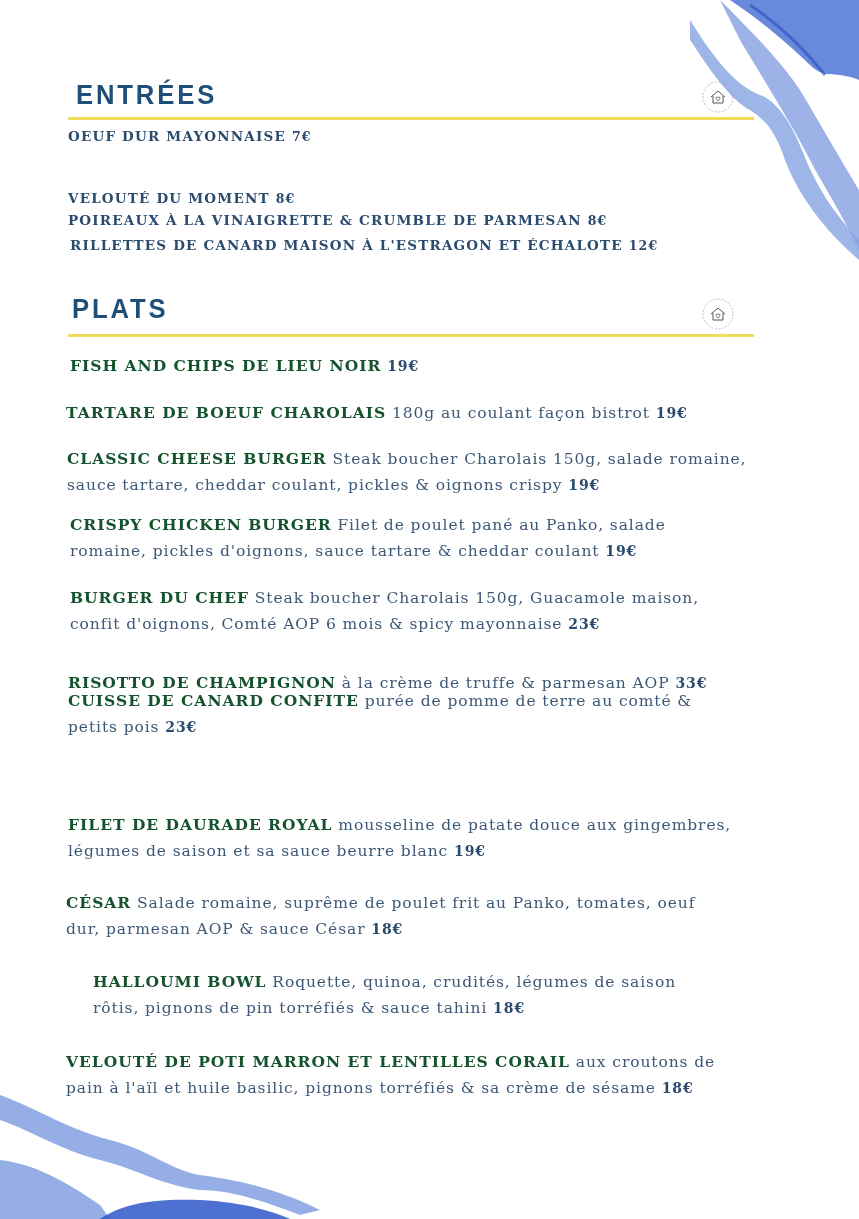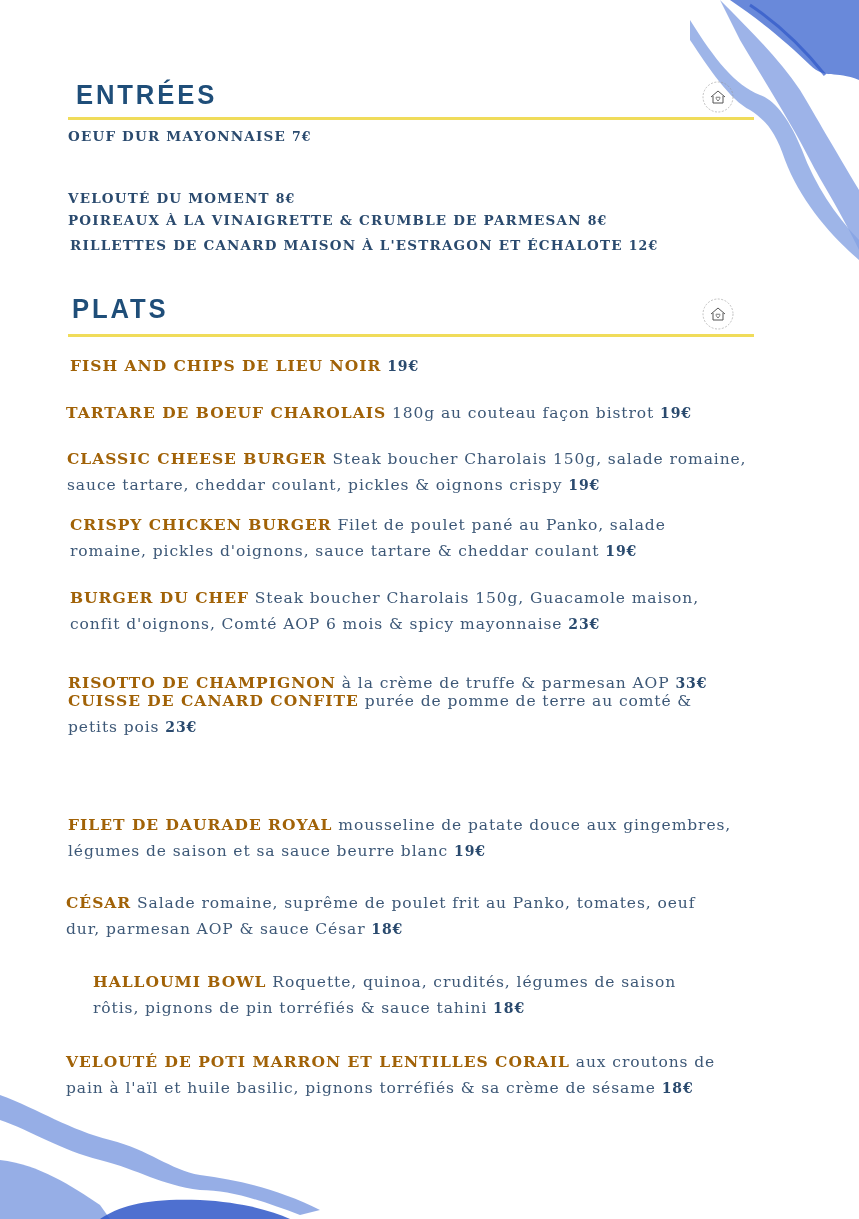--- a/index.html
+++ b/index.html
@@ -17,21 +17,21 @@
     font-weight:bold; font-size:27px; letter-spacing:3px;
     color:#1f4e79;
     transform:scaleX(0.95); transform-origin:left;
   }
   .underline {
     position:absolute; left:0; height:3px; width:686px;
     background:#f0dc5a;
   }
   .badge { position:absolute; width:34px; height:34px; }
   .item { position:absolute; left:68px; width:700px; font-size:15.5px; line-height:26px; letter-spacing:0.9px; color:#3d5877; }
-  .item .name { font-weight:bold; color:#a16207; letter-spacing:1px; }
+  .item .name { font-weight:bold; color:#14532d; letter-spacing:1px; }
   .item .price { font-weight:bold; color:#2a4a6e; font-size:14px; }
   .entree { position:absolute; left:68px; font-size:13.5px; font-weight:bold; letter-spacing:1.2px; color:#2a4a6e; white-space:nowrap; }
   .entree .price { font-size:12.5px; }
 </style>
 </head>
 <body>
 
 <svg class="deco" style="left:690px;top:0;" width="169" height="260" viewBox="0 0 169 260">
   <path d="M30,0 C60,30 90,60 110,90 C125,115 145,150 169,190 L169,250 C150,210 130,180 120,160 C105,130 80,90 50,40 Z" fill="#7c9ae0" opacity="0.75"></path>
   <path d="M0,40 C20,70 40,100 60,110 C75,120 85,130 95,160 C110,200 140,235 169,260 L169,240 C145,215 125,185 112,150 C100,120 85,100 70,95 C45,85 25,60 0,20 Z" fill="#86a2e2" opacity="0.8"></path>
@@ -79,21 +79,21 @@
     <path d="M10,17 L17,11 L24,17 M12,16 L12,23 L22,23 L22,16" fill="none" stroke="#555" stroke-width="1"></path>
     <path d="M17,21 C14,18 15,16 17,17.5 C19,16 20,18 17,21 Z" fill="none" stroke="#555" stroke-width="0.8"></path>
   </svg>
   <div class="underline" style="top:40px;"></div>
 </div>
 
 <div class="item" style="top:353px;left:70px;">
   <span class="name">FISH AND CHIPS DE LIEU NOIR</span><span></span> <span class="price">19€</span>
 </div>
 <div class="item" style="top:400px;left:66px;">
-  <span class="name">TARTARE DE BOEUF CHAROLAIS</span><span> 180g au couteau façon bistrot </span><span class="price">19€</span>
+  <span class="name">TARTARE DE BOEUF CHAROLAIS</span><span> 180g au coulant façon bistrot </span><span class="price">19€</span>
 </div>
 <div class="item" style="top:446px;left:67px;width:705px;">
   <span class="name">CLASSIC CHEESE BURGER</span><span>  Steak boucher Charolais 150g, salade romaine, sauce tartare, cheddar coulant, pickles &amp; oignons crispy </span><span class="price">19€</span>
 </div>
 <div class="item" style="top:512px;left:70px;width:620px;">
   <span class="name">CRISPY CHICKEN BURGER</span><span> Filet de poulet pané au Panko, salade romaine, pickles d'oignons, sauce tartare &amp; cheddar coulant </span><span class="price">19€</span>
 </div>
 <div class="item" style="top:585px;left:70px;width:660px;">
   <span class="name">BURGER DU CHEF</span><span>  Steak boucher Charolais 150g, Guacamole maison, confit d'oignons, Comté AOP 6 mois &amp; spicy mayonnaise  </span><span class="price">23€</span>
 </div>

